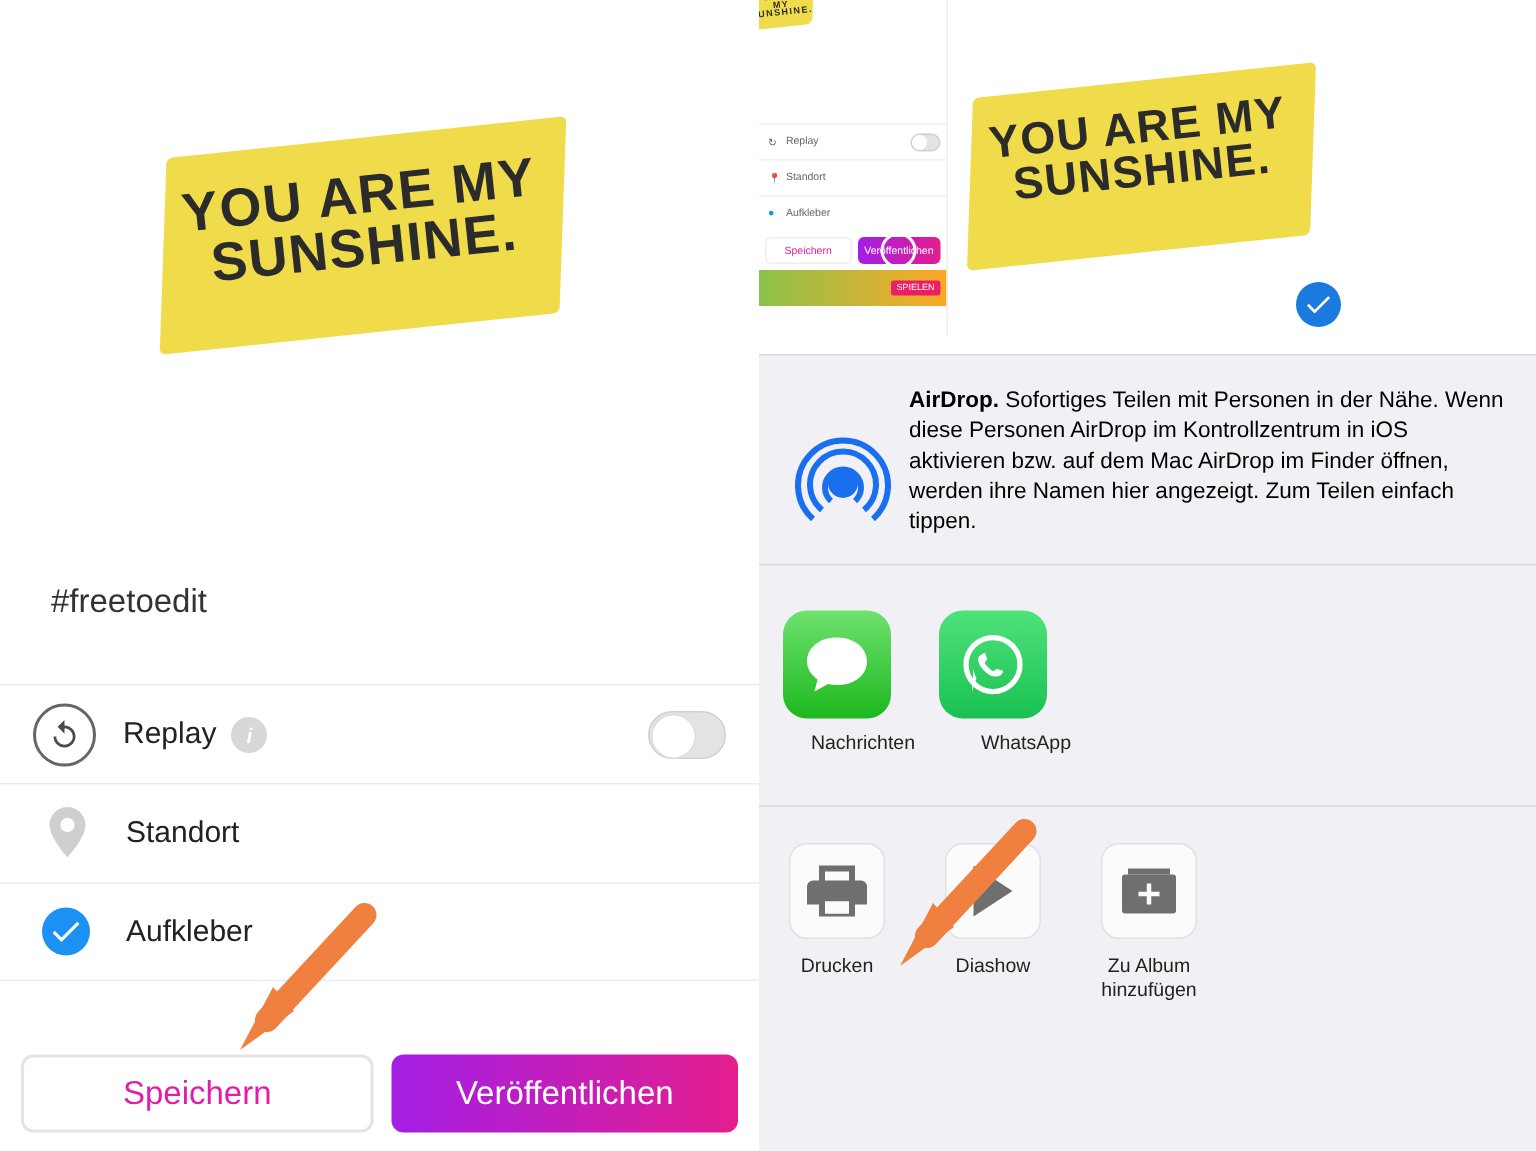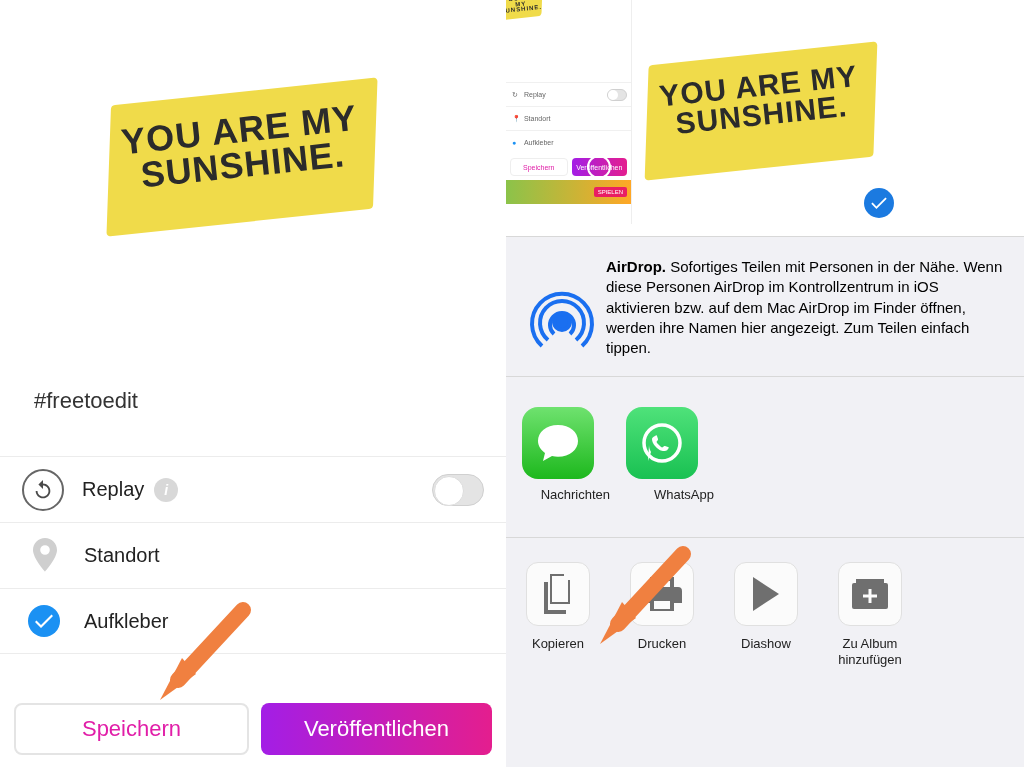--- a/index.html
+++ b/index.html
@@ -199,30 +199,20 @@
               <path fill="#fff" d="M15 15c1-1 2-1 2 0l1 3c0 1 0 1-1 2s0 2 2 4 3 3 4 2 1-1 2-1l3 1c1 0 1 1 0 2-1 2-3 2-5 2-3 0-6-3-8-5s-3-5-3-7c0-1 1-2 3-3z"></path>
             </svg>
         </div>
         <div class="app-label">WhatsApp</div>
       </div>
     </div>
 
     <div class="action-row">
       <div class="action-item">
         <div class="action-box">
-          <svg width="36" height="40" viewBox="0 0 36 40">
-              <path fill="#6f6f6f" d="M10 0h14l6 6v24H10zM24 0v6h6"></path>
-              <path fill="#6f6f6f" d="M4 8v32h22v-4H8V8z"></path>
-              <path fill="#fbfbfb" d="M12 2h12l4 4v22H12z"></path>
-            </svg>
-        </div>
-        <div class="action-label">Kopieren</div>
-      </div>
-      <div class="action-item">
-        <div class="action-box">
           <svg width="40" height="38" viewBox="0 0 40 38">
               <path fill="#6f6f6f" d="M8 12V2h24v10h4a4 4 0 014 4v12h-8v8H8v-8H0V16a4 4 0 014-4zm4-6v6h16V6zm0 20v8h16v-8z"></path>
               <rect x="12" y="26" width="16" height="8" fill="#fbfbfb"></rect>
             </svg>
         </div>
         <div class="action-label">Drucken</div>
       </div>
       <div class="action-item">
         <div class="action-box">
           <svg width="30" height="34" viewBox="0 0 30 34">

